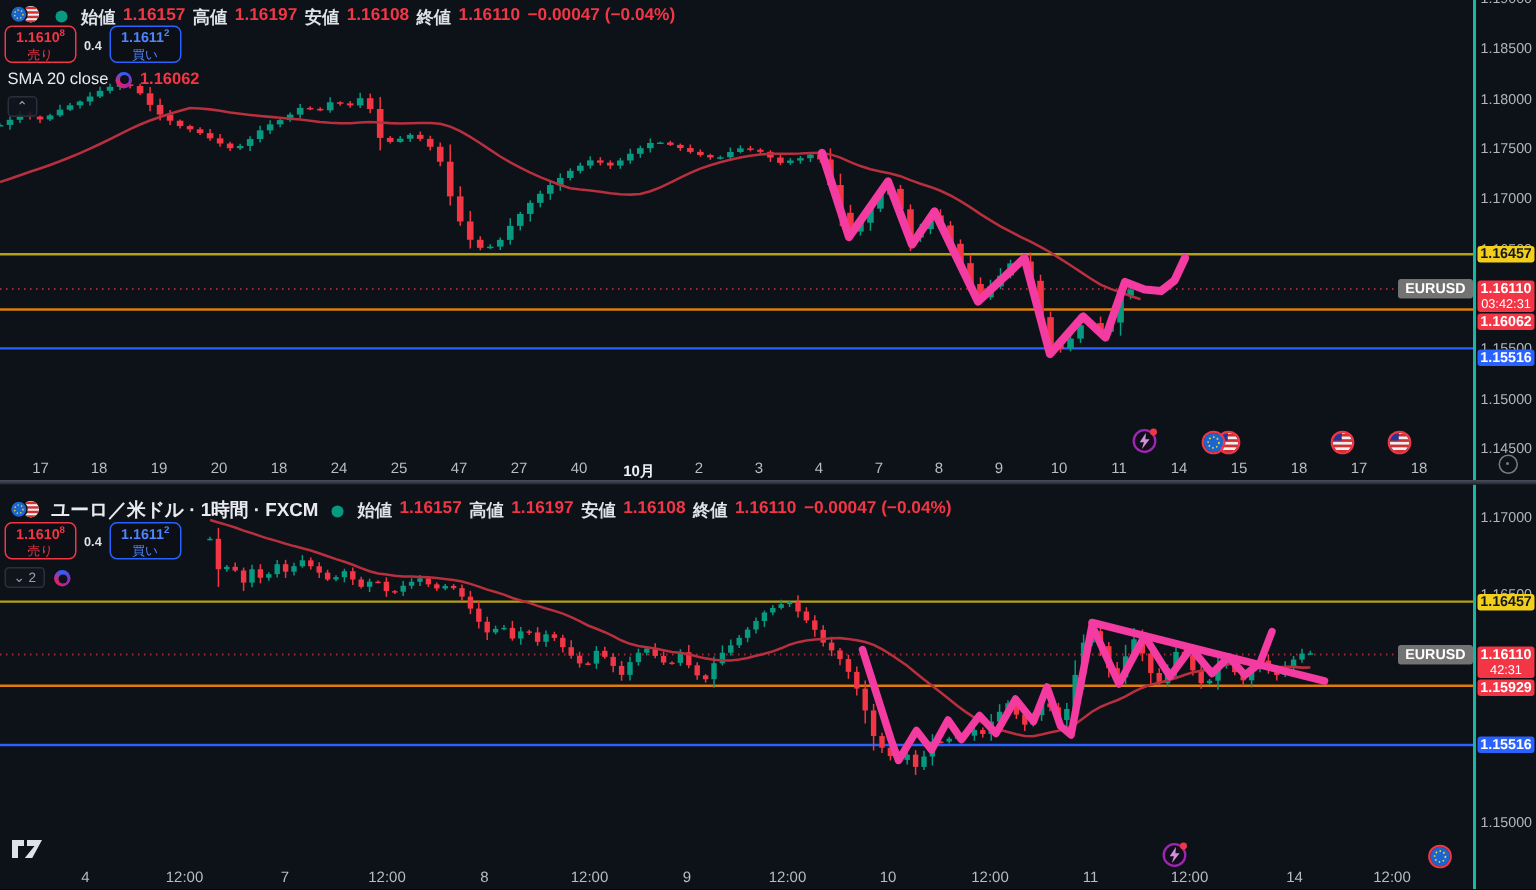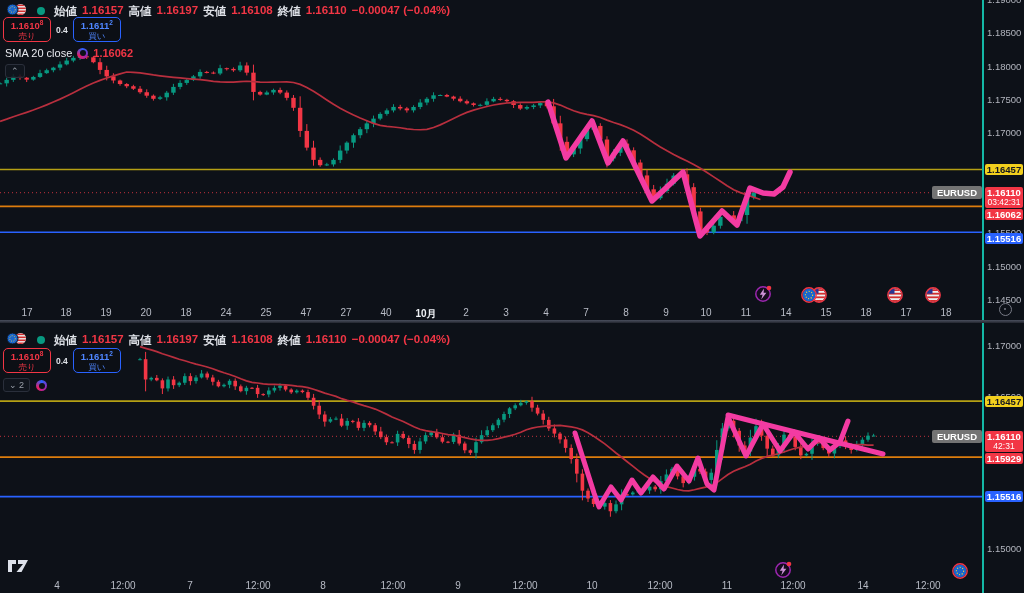--- a/index.html
+++ b/index.html
@@ -778,20 +778,21 @@
             <circle cx="14.5" cy="6.5" r="5.5" fill="#eceff1"></circle>
             <g clip-path="url(#p1)">
               <rect x="9" y="1.5" width="11" height="1.6" fill="#d32f2f"></rect>
               <rect x="9" y="4.5" width="11" height="1.6" fill="#d32f2f"></rect>
               <rect x="9" y="7.5" width="11" height="1.6" fill="#d32f2f"></rect>
               <rect x="9" y="10.5" width="11" height="1.6" fill="#d32f2f"></rect>
             </g>
             <circle cx="6.5" cy="6.5" r="5.5" fill="#1a66cc" stroke="#0d1118" stroke-width="1"></circle>
             <circle cx="6.5" cy="6.5" r="2.8" fill="none" stroke="#ffd535" stroke-width="0.9" stroke-dasharray="0.9 1.5"></circle>
           </svg></span>
+      <span>ユーロ／米ドル · 1時間 · FXCM</span>
       <span class="status-dot"></span>
       <span class="ohlc">
         <span>始値</span>
           <span class="v">1.16157</span>
         <span>高値</span>
           <span class="v">1.16197</span>
         <span>安値</span>
           <span class="v">1.16108</span>
         <span>終値</span>
           <span class="v">1.16110</span>

